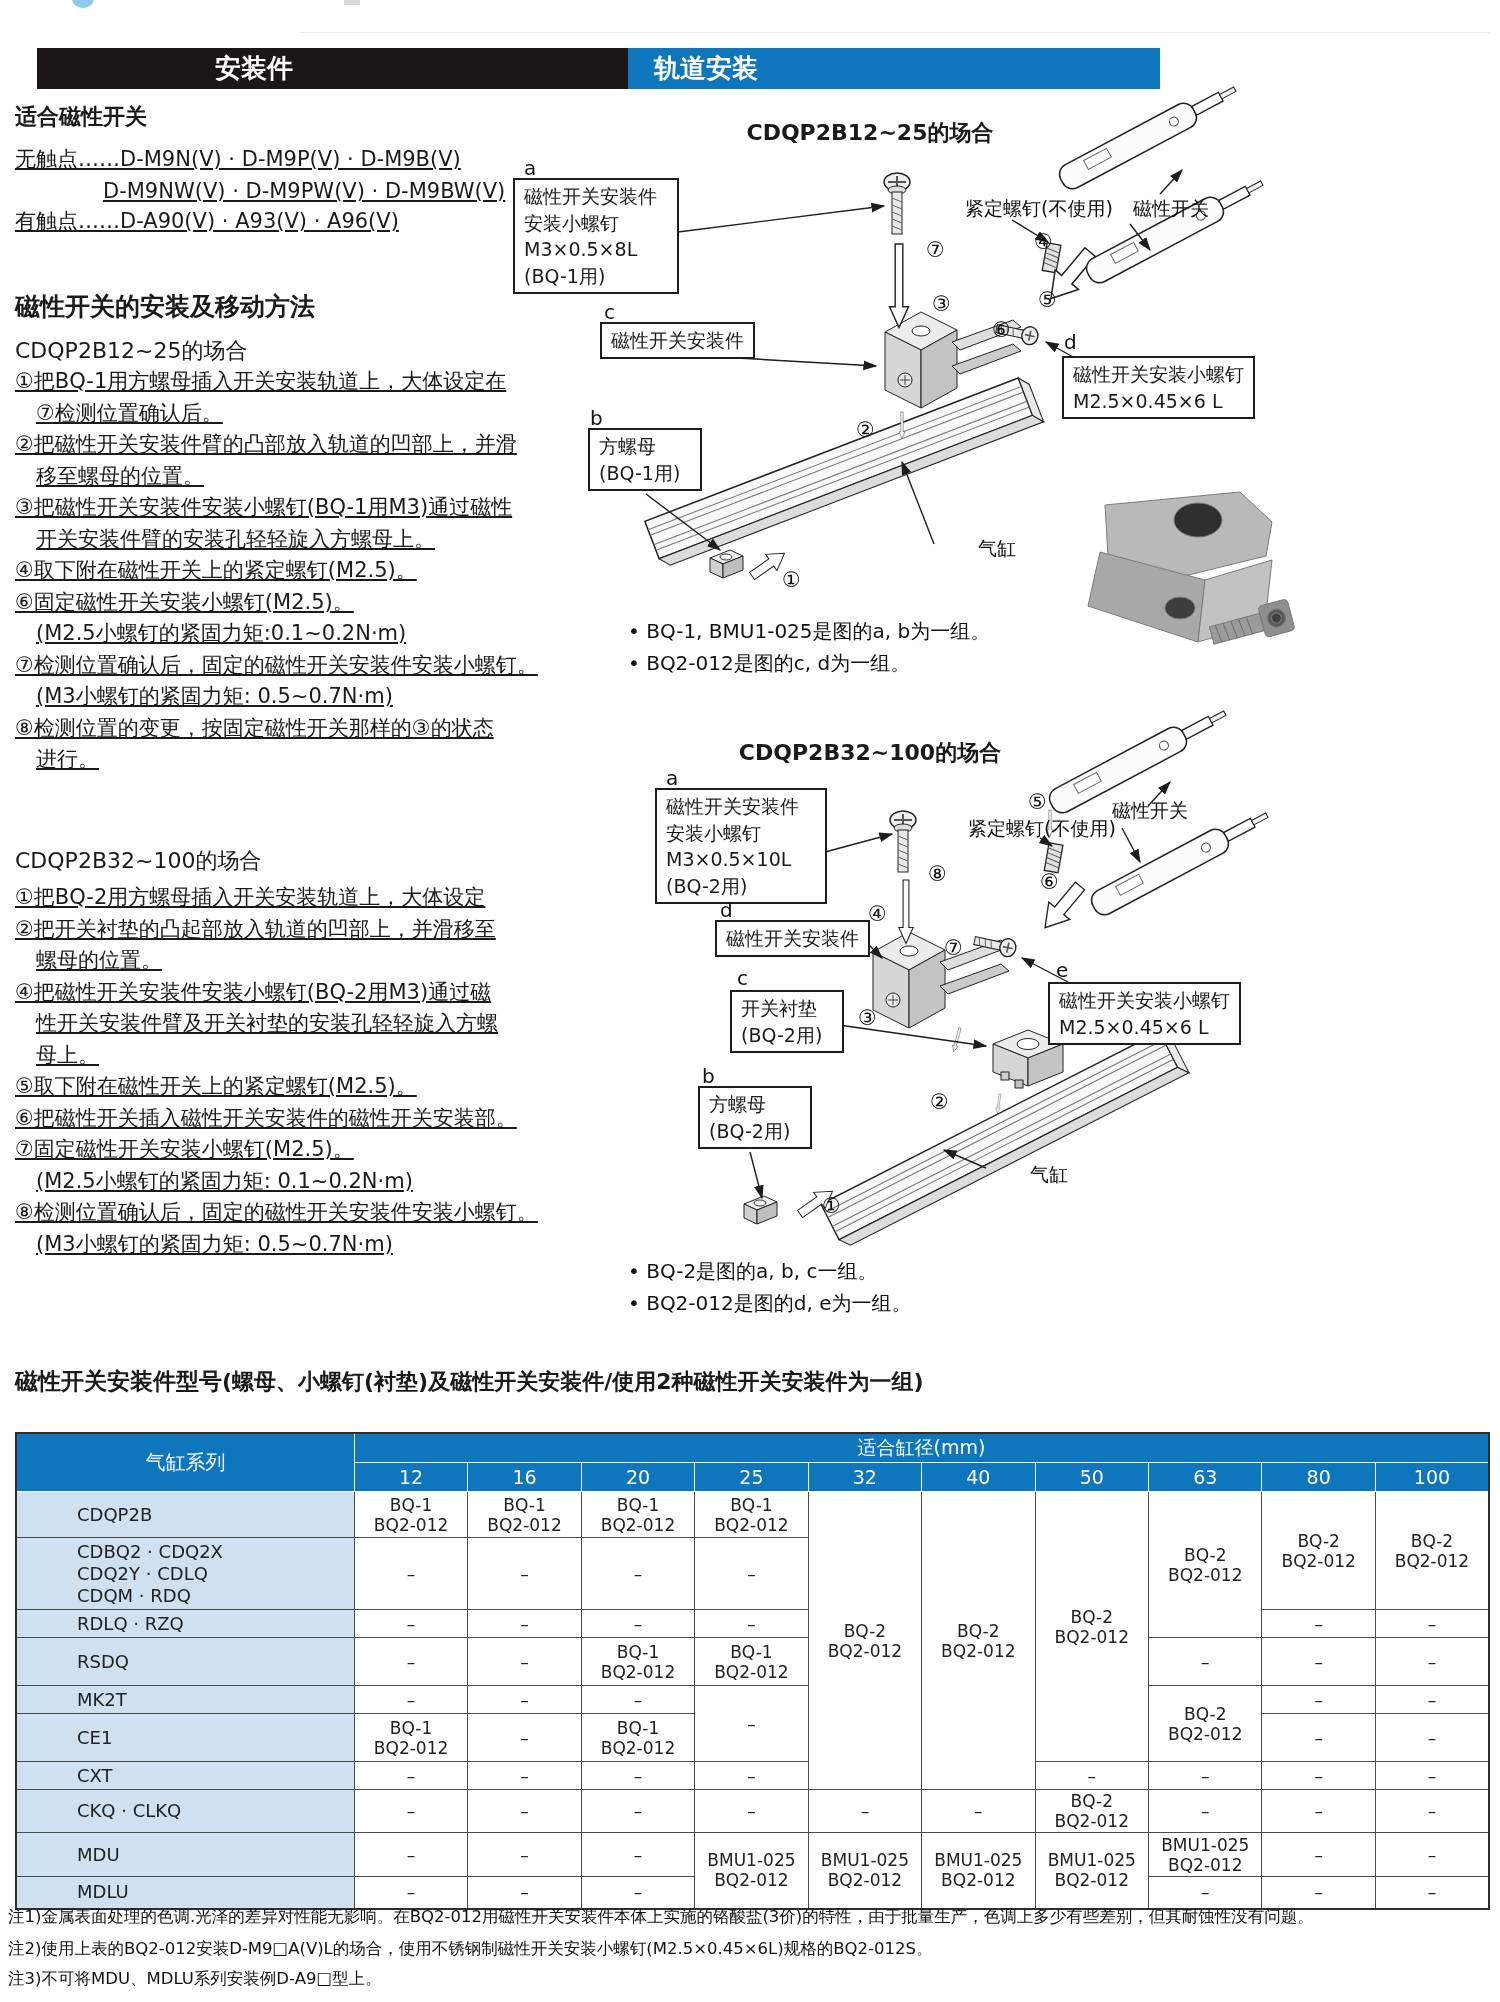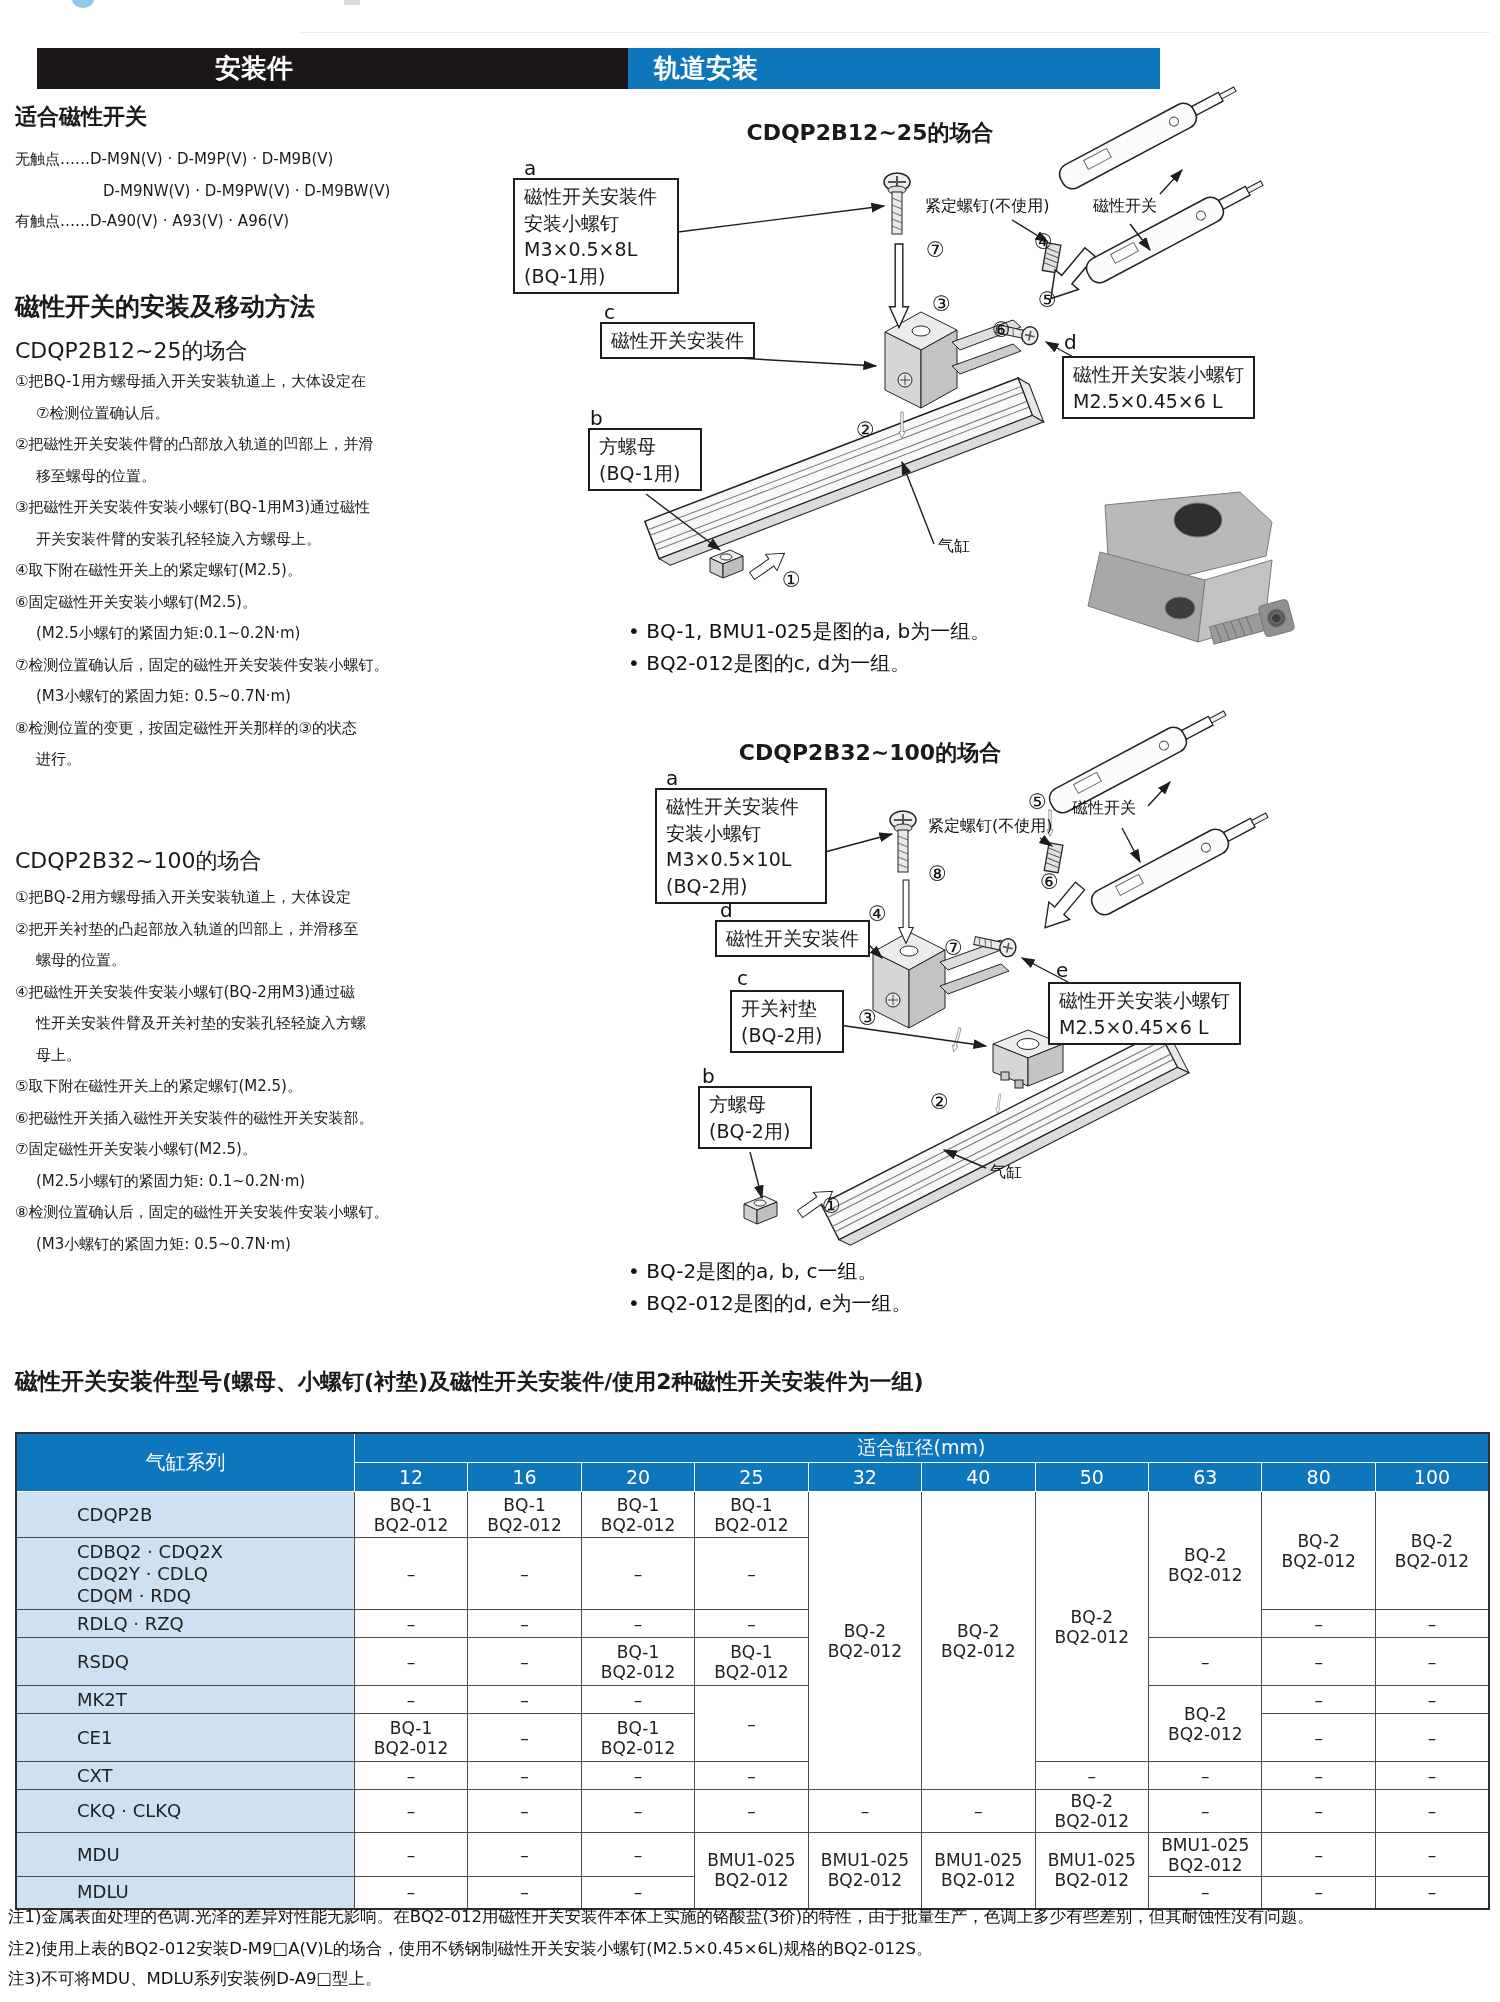--- a/index.html
+++ b/index.html
@@ -1,30 +1,30 @@
 <!DOCTYPE html>
 <html><head>
 <meta charset="utf-8">
 <style>
   html,body{margin:0;padding:0;background:#ffffff;}
   #page{position:relative;width:1500px;height:2002px;background:#fff;overflow:hidden;
         font-family:"DejaVu Sans","Liberation Sans",sans-serif;color:#1a1a1a;}
   .abs{position:absolute;}
-  .txt{font-size:15px;line-height:31.5px;white-space:nowrap;}
+  .txt{font-size:21px;line-height:31.5px;white-space:nowrap;text-decoration:underline;}
   .ct{padding-left:21px;}
   .h-small{font-size:22px;font-weight:bold;white-space:nowrap;}
   .h-big{font-size:25px;font-weight:bold;white-space:nowrap;}
   .subhead{font-size:22px;white-space:nowrap;}
   .tabbar{height:41px;line-height:41px;font-size:26px;font-weight:bold;color:#fff;}
   .dtitle{font-size:22px;font-weight:bold;text-align:center;white-space:nowrap;}
   .box{border:2px solid #1d1d1d;background:#fff;padding:3px 9px;font-size:19px;line-height:26.5px;
        white-space:pre-line;}
   .lt{font-size:20px;color:#111;}
   .co{font-size:21px;color:#111;}
-  .fl{font-size:16px;white-space:nowrap;color:#111;}
+  .fl{font-size:19px;white-space:nowrap;color:#111;margin-left:40px;}
   .bullet{font-size:20px;white-space:nowrap;color:#111;}
   .ttl-main{font-size:23px;font-weight:bold;}
   .ttl-paren{font-size:22px;font-weight:bold;}
   table.tbl{border-collapse:collapse;table-layout:fixed;font-size:17px;border:2px solid #2e2e2e;}
   .tbl th{background:#0e76bd;color:#fff;font-weight:normal;border:1px solid #fff;font-size:19px;}
   .tbl th.serhead{font-size:20px;}
   .tbl td{border:1px solid #4a4a4a;text-align:center;vertical-align:middle;line-height:20px;
           white-space:pre-line;background:#fff;color:#222;}
   .tbl td.lab{background:#cfe0f1;text-align:left;padding-left:60px;font-size:18px;line-height:22px;}
   .note{font-size:16.5px;white-space:nowrap;color:#111;}

